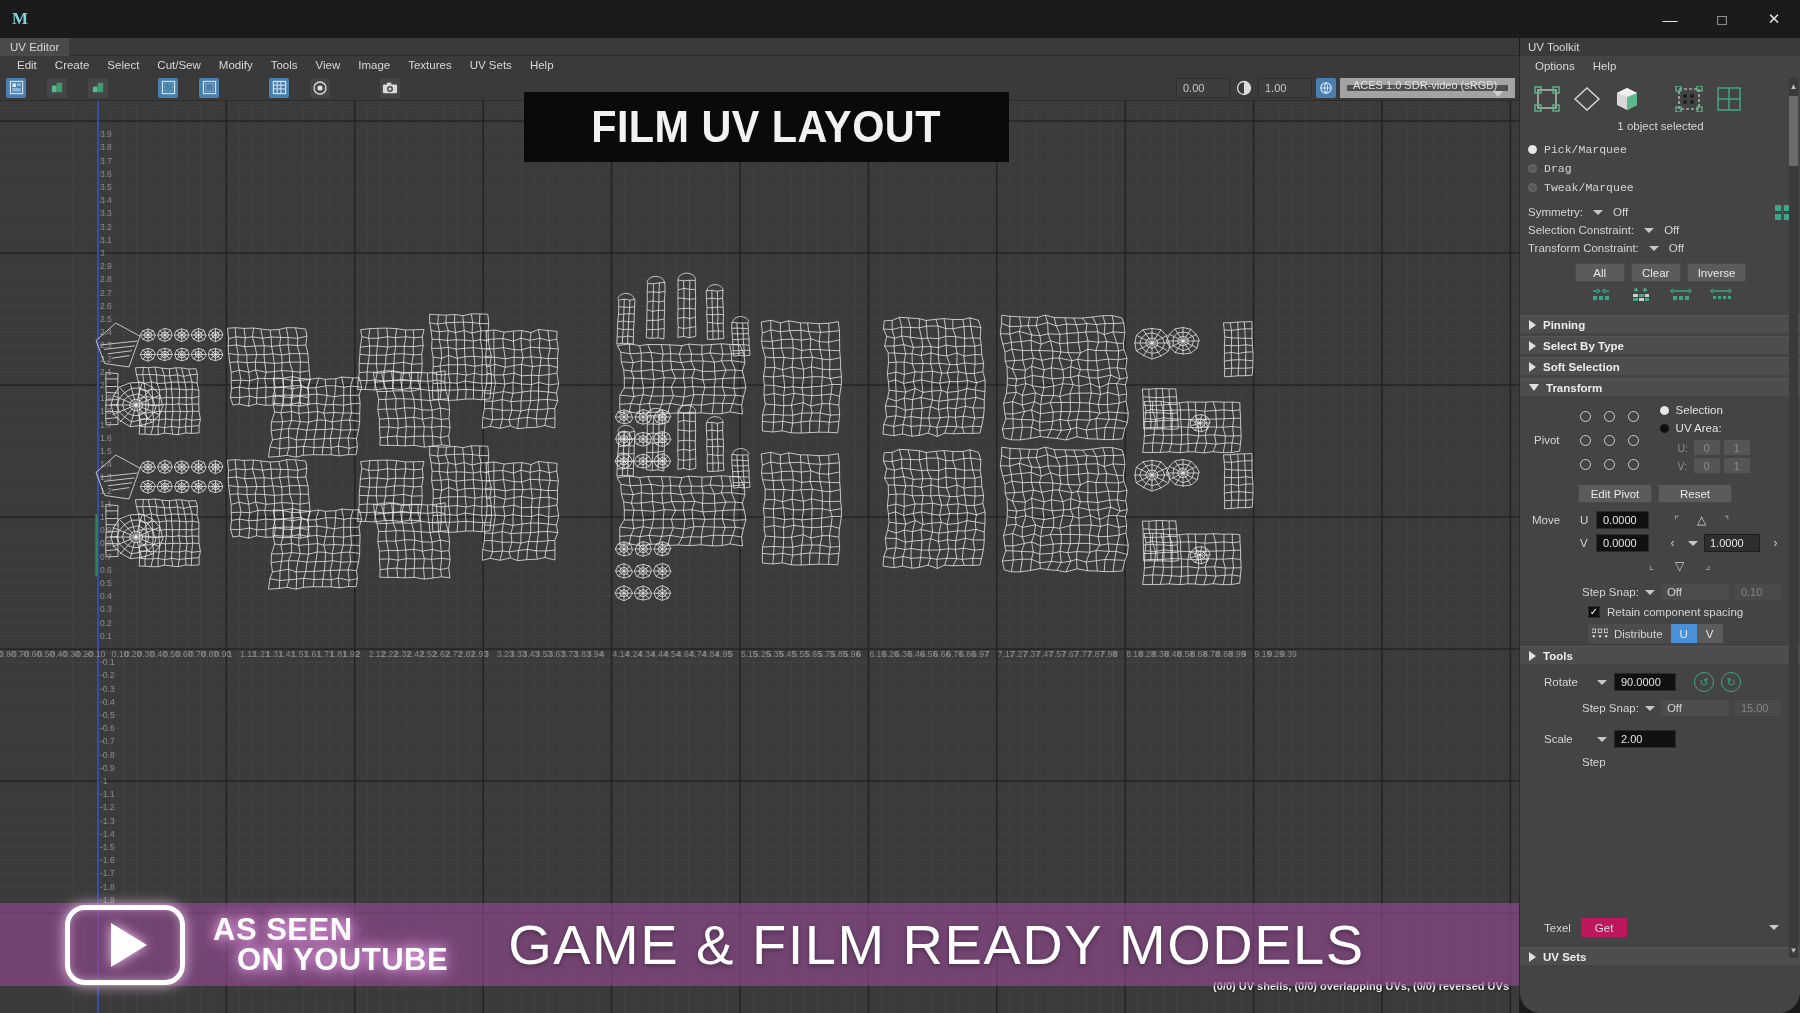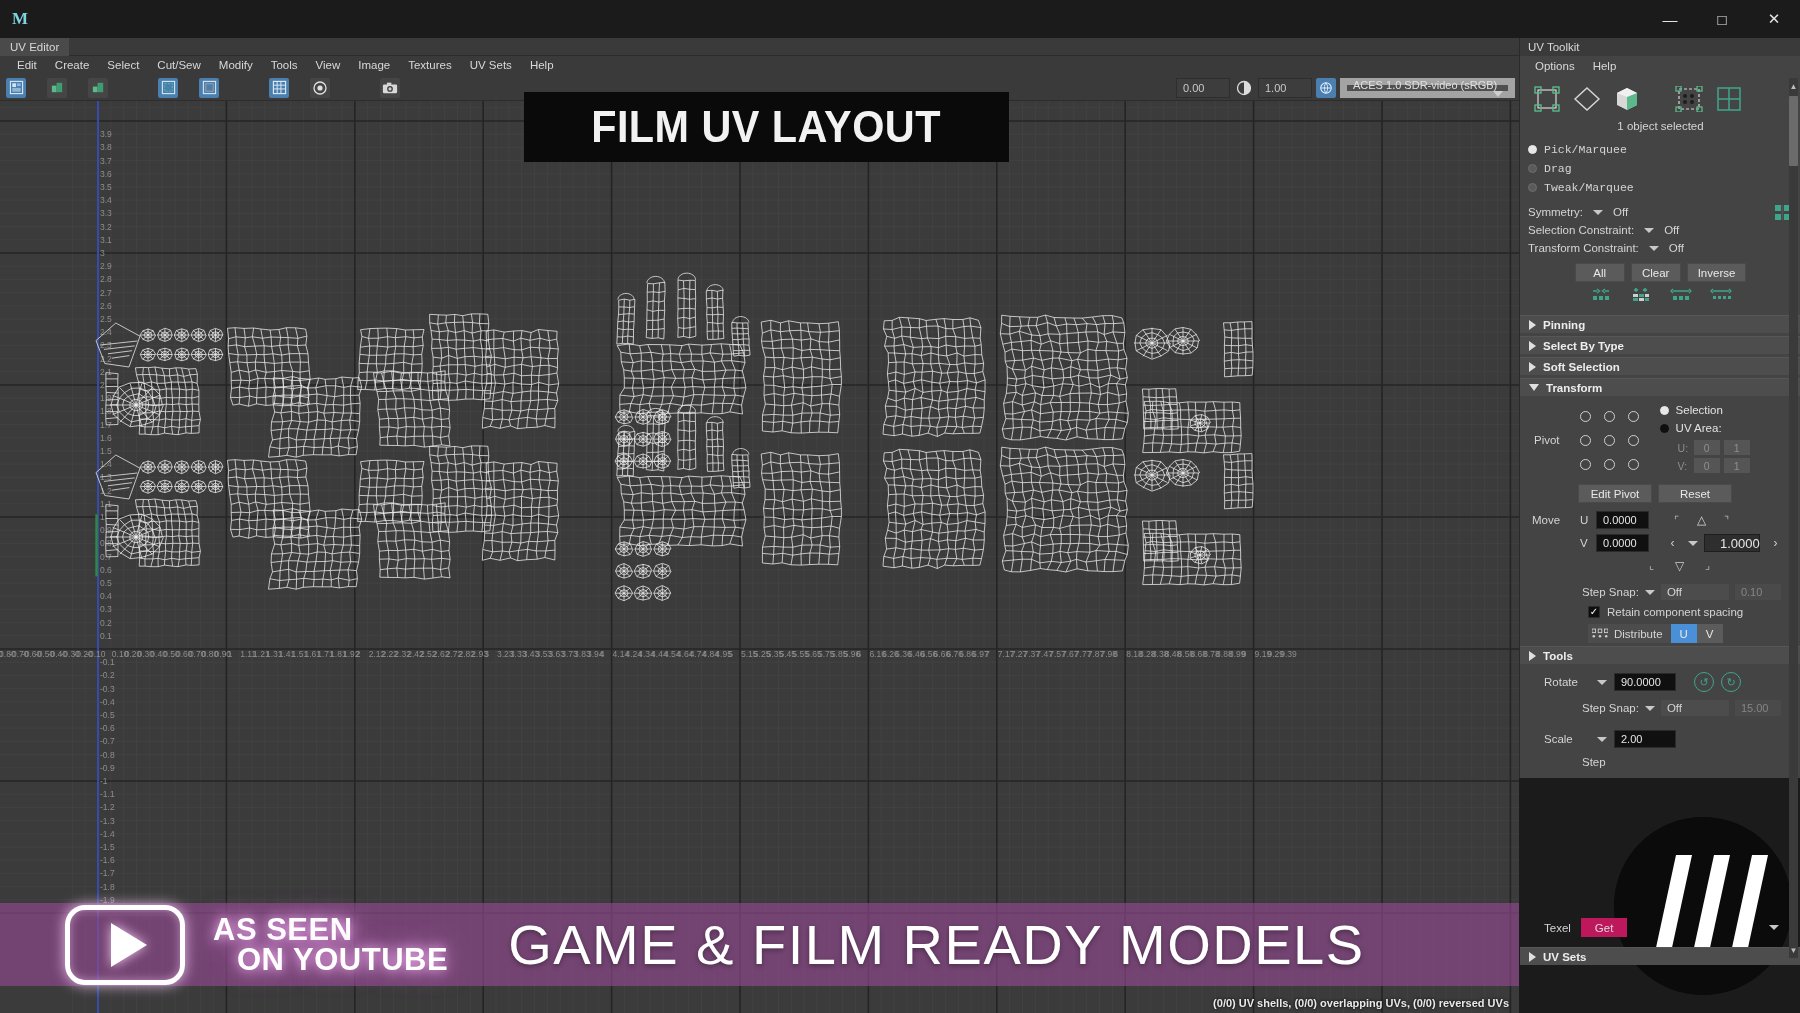--- a/index.html
+++ b/index.html
@@ -15,21 +15,21 @@
     align-items:center; justify-content:center; color:#7fd4e0; font-weight:bold;
     font-size:17px; font-family:"Liberation Serif", serif; }
   .winbtns { margin-left:auto; display:flex; height:38px; }
   .winbtn { width:52px; height:38px; display:flex; align-items:center;
     justify-content:center; color:#e4e4e4; font-size:15px; }
 
   
   #uv-editor { position:absolute; left:0; top:38px; width:1519px; height:975px;
     background:#0369a1; }
   #uv-toolkit { position:absolute; left:1519px; top:38px; width:281px;
-    height:740px; background:#444; border-left:1px solid #2a2a2a; }
+    height:975px; background:#444; border-left:1px solid #2a2a2a;border-radius:21px; }
 
   
   .panel-tab { height:18px; background:#3a3a3a; display:flex; align-items:center;
     border-bottom:1px solid #2c2c2c; }
   .panel-tab .lbl { font-size:11.5px; color:#d6d6d6; padding:0 10px;
     background:#4a4a4a; height:18px; line-height:18px; }
 
   
   .menubar { height:19px; background:#3a3a3a; display:flex; align-items:center;
     padding-left:8px; }
@@ -59,21 +59,21 @@
   .cm-combo .arw { position:absolute; right:5px; top:6px;
     border-left:5px solid transparent; border-right:5px solid transparent;
     border-top:6px solid #cfcfcf; }
 
   
   #canvas-wrap { position:absolute; left:0; top:63px; width:1519px; height:912px;
     overflow:hidden; background:#3b3b3b; }
   #uv-canvas { position:absolute; left:0; top:0; width:1519px; height:912px; }
 
   
-  .uv-status { position:absolute; right:10px; bottom:4px; font-size:11px;
+  .uv-status { position:absolute; right:10px; bottom:21px; font-size:11px;
     color:#eaeaea; font-weight:bold; text-shadow:0 0 3px #000; }
 
   
   .title-banner { position:absolute; left:524px; top:54px; width:485px; height:70px;
     background:#0a0a0a; display:flex; align-items:center; justify-content:center; }
   .title-banner span { color:#f2f2f2; font-size:44px; font-weight:bold;
     letter-spacing:0.5px; font-family:"Liberation Sans", sans-serif;
     transform:scaleX(0.94); }
 
   .promo { position:absolute; left:0; top:865px; width:1519px; height:83px;
@@ -164,22 +164,22 @@
   .mv-row .lab { font-size:11.5px; color:#d4d4d4; width:42px; }
   .mv-row .ax { font-size:11.5px; color:#d4d4d4; width:10px; }
   .blackfield { width:53px; height:18px; background:#101010; border:1px solid #2a2a2a;
     color:#e6e6e6; font-size:11px; display:flex; align-items:center;
     padding-left:6px; }
   .arrowbtn { width:19px; height:17px; display:flex; align-items:center;
     justify-content:center; color:#cfcfcf; font-size:12px; }
   .cornbtn { width:19px; height:17px; display:flex; align-items:center;
     justify-content:center; color:#b4b4b4; font-size:11px; }
   .stepfield { width:56px; height:18px; background:#2e2e2e; border:1px solid #1e1e1e;
-    color:#e6e6e6; font-size:13px; display:flex; align-items:center;
-    padding-left:15px; }
+    color:#e6e6e6; font-size:11px; display:flex; align-items:center;
+    padding-left:5px; }
 
   .ss-row { display:flex; align-items:center; gap:6px; padding-left:62px;
     margin-top:3px; }
   .ss-row .lab { font-size:11.5px; color:#d4d4d4; }
   .ss-off { width:68px; height:16px; background:#4c4c4c; color:#d4d4d4;
     font-size:11.5px; display:flex; align-items:center; padding-left:6px; }
   .ss-num { width:46px; height:16px; background:#4a4a4a; color:#858585;
     font-size:11px; display:flex; align-items:center; padding-left:6px; }
 
   .chk-row { display:flex; align-items:center; gap:7px; padding-left:68px;

